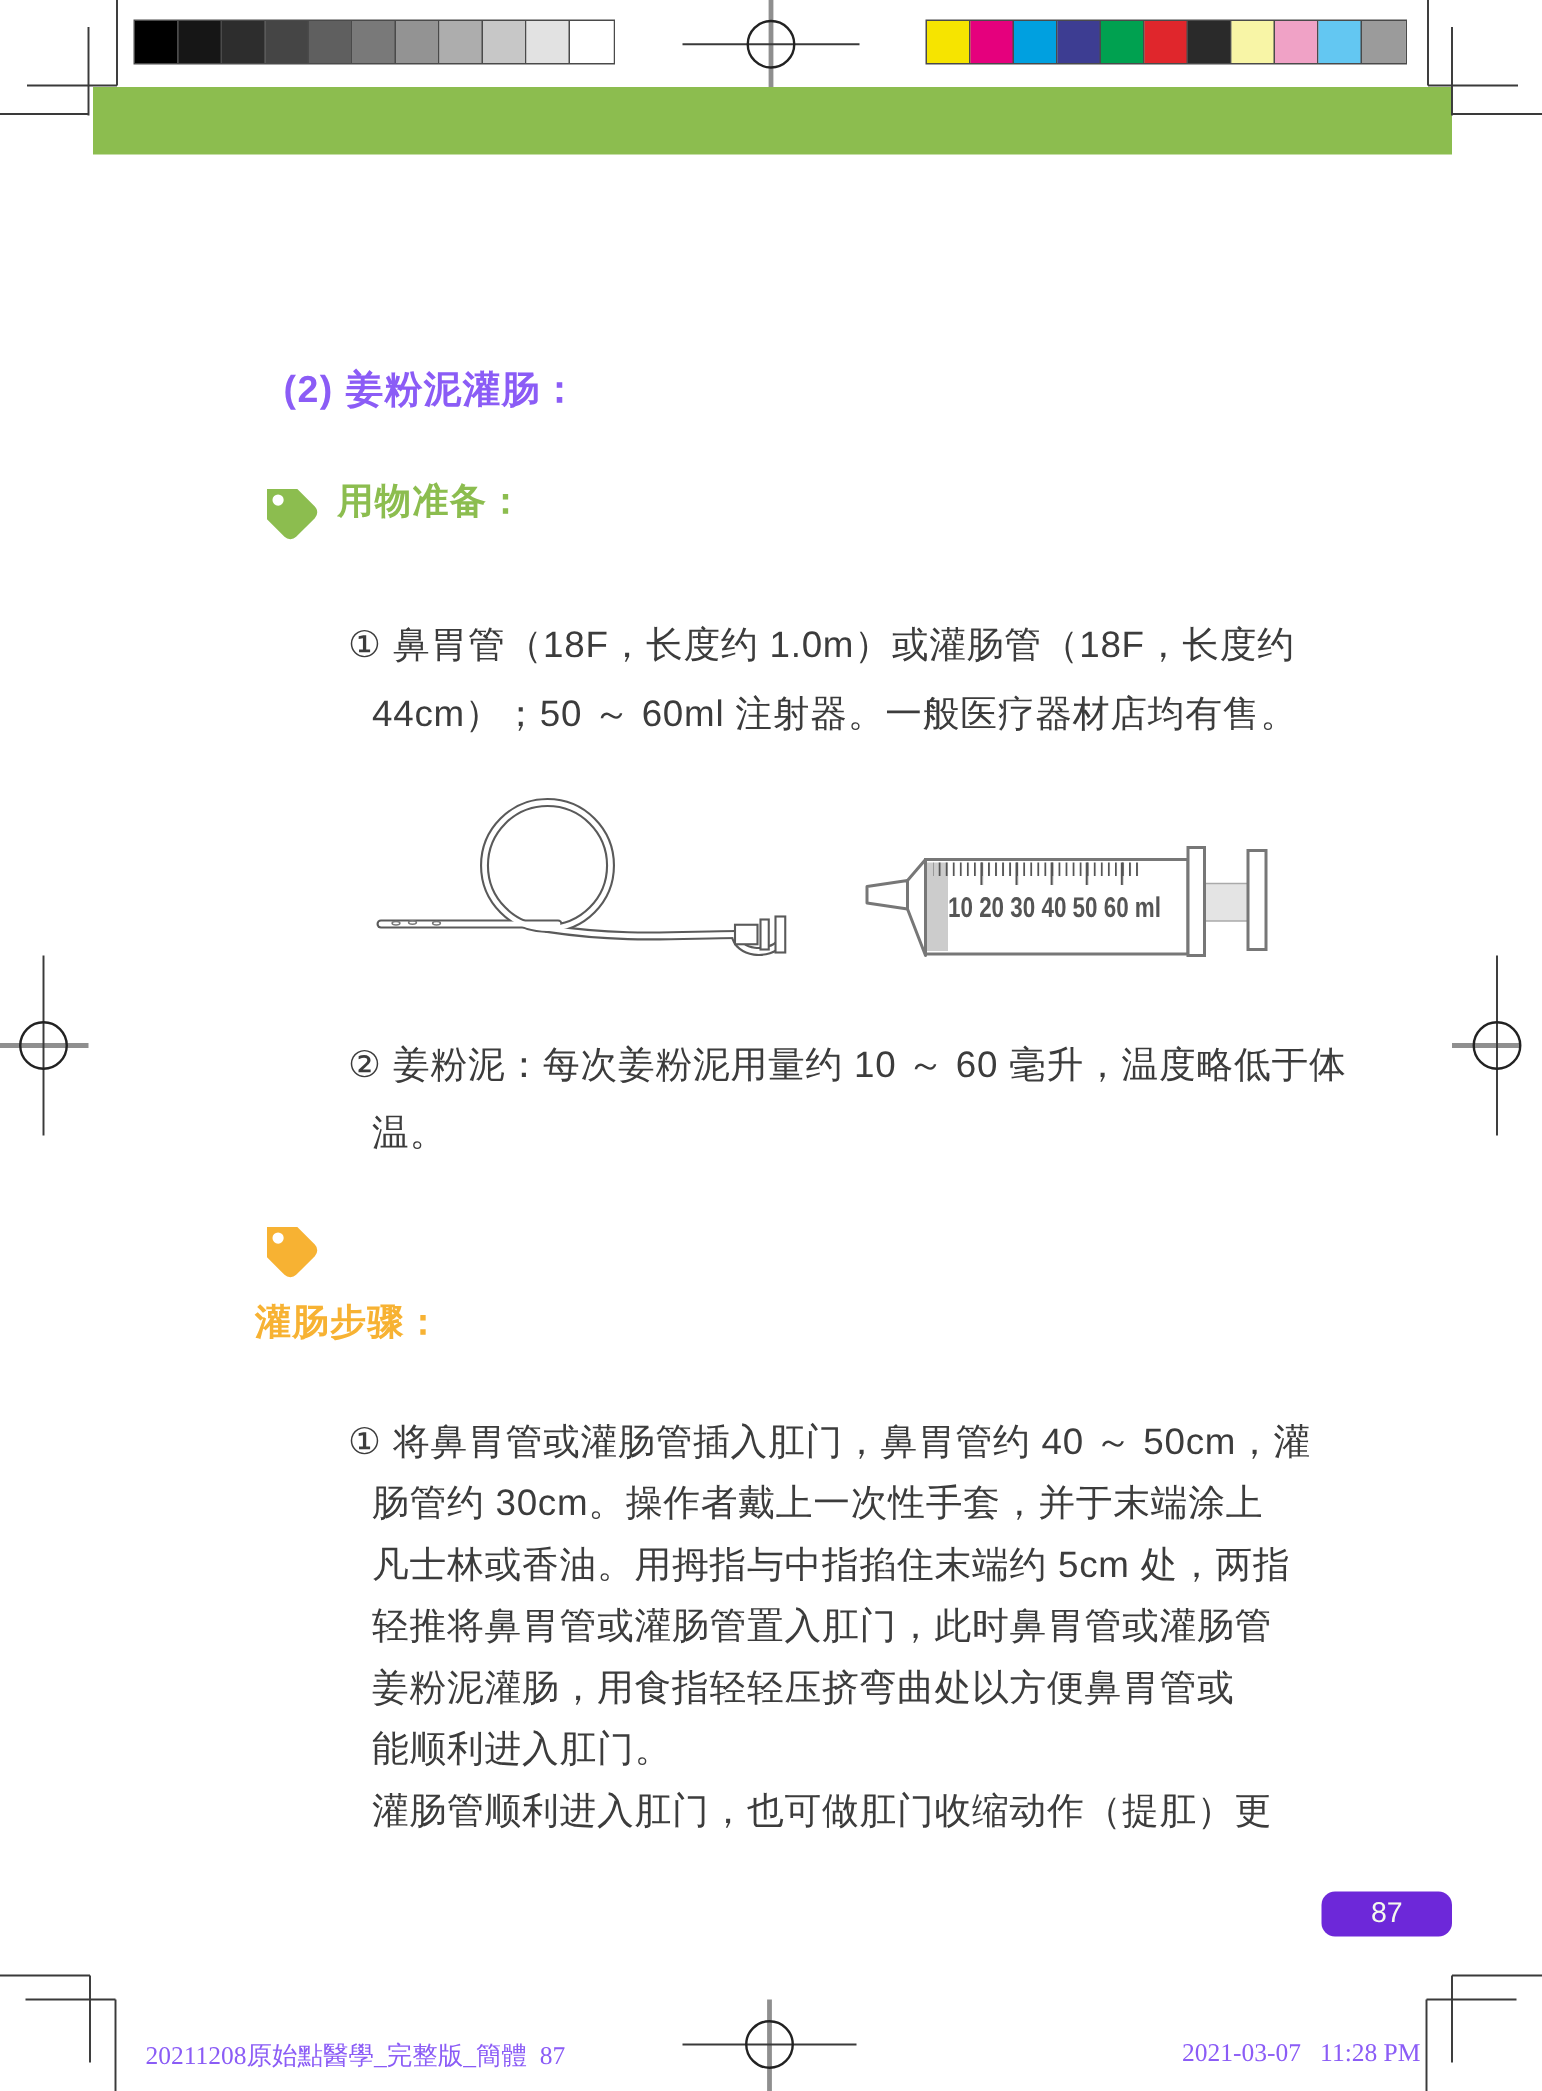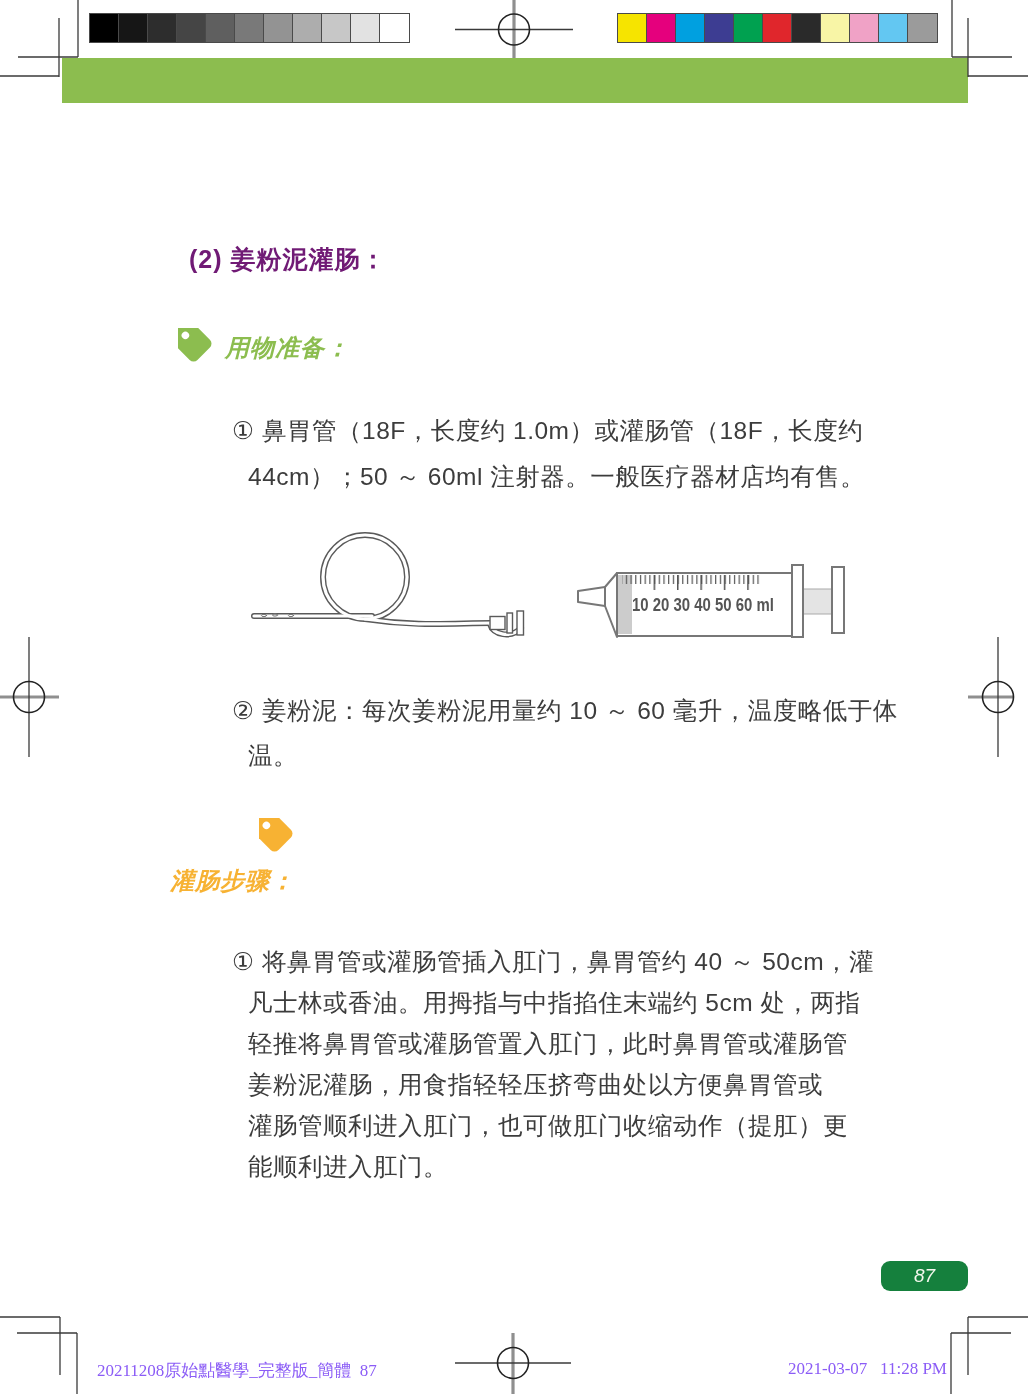--- a/index.html
+++ b/index.html
@@ -16,24 +16,24 @@
   
   #header-band{position:absolute;left:62px;top:58px;width:906px;height:45px;}
 
   
   #marks{position:absolute;left:0;top:0;width:1028px;height:1394px;pointer-events:none;}
   #marks .k{stroke:#3a3a3a;stroke-width:1.3;}
   #marks .g{stroke:#8f8f8f;stroke-width:3.2;}
   #marks .c{fill:none;stroke:#222;stroke-width:1.6;}
 
   
-  #title{position:absolute;left:189px;top:243px;font-size:25px;font-weight:bold;color:#701a75;letter-spacing:1px;white-space:nowrap;}
-
-  
-  .tagrow{position:absolute;left:170px;display:flex;align-items:flex-end;gap:11px;height:46px;font-style:italic;}
+  #title{position:absolute;left:189px;top:243px;font-size:25px;font-weight:bold;color:#8b5cf6;letter-spacing:1px;white-space:nowrap;}
+
+  
+  .tagrow{position:absolute;left:170px;display:flex;align-items:flex-start;gap:11px;height:46px;}
   .tagrow .heading{font-size:24px;font-weight:bold;letter-spacing:1px;white-space:nowrap;}
   #prep-row{top:318px;}
   #steps-row{top:810px;flex-direction:column;}
   .tag-icon{width:44px;height:44px;flex:0 0 auto;}
 
   
   .para{position:absolute;left:232px;width:660px;font-size:24.5px;color:#3c3c3c;}
   .para .line{white-space:nowrap;letter-spacing:0.5px;}
   .para .marker{display:inline-block;width:30px;}
   .para .cont{padding-left:16px;}
@@ -215,25 +215,26 @@
       <g transform="rotate(-45 20 20)">
         <path d="M20 2 L33 15 V30 a5 5 0 0 1 -5 5 H12 a5 5 0 0 1 -5 -5 V15 Z" fill="#f7b233"></path>
         <circle cx="20" cy="11.5" r="3.4" fill="#ffffff"></circle>
       </g>
     </svg>
     <div class="heading" style="color: rgb(247, 178, 51);">灌肠步骤：</div>
   </div>
 
   <div id="step1" class="para">
     <div class="line"><span class="marker">①</span><span>将鼻胃管或灌肠管插入肛门，鼻胃管约 40 ～ 50cm，灌</span></div>
+    <div class="line cont">肠管约 30cm。操作者戴上一次性手套，并于末端涂上</div>
     <div class="line cont">凡士林或香油。用拇指与中指掐住末端约 5cm 处，两指</div>
     <div class="line cont">轻推将鼻胃管或灌肠管置入肛门，此时鼻胃管或灌肠管</div>
     <div class="line cont">姜粉泥灌肠，用食指轻轻压挤弯曲处以方便鼻胃管或</div>
+    <div class="line cont">能顺利进入肛门。</div>
     <div class="line cont">灌肠管顺利进入肛门，也可做肛门收缩动作（提肛）更</div>
-    <div class="line cont">能顺利进入肛门。</div>
-  </div>
-
-  <div id="page-badge" style="background: #15803d; font-style: italic;">87</div>
+  </div>
+
+  <div id="page-badge" style="background: #6d28d9;">87</div>
 
   <div id="footer-left" class="footer-text">20211208原始點醫學_完整版_簡體  87</div>
   <div id="footer-right" class="footer-text">2021-03-07   11:28 PM</div>
 
 </div>
 
 </body></html>

